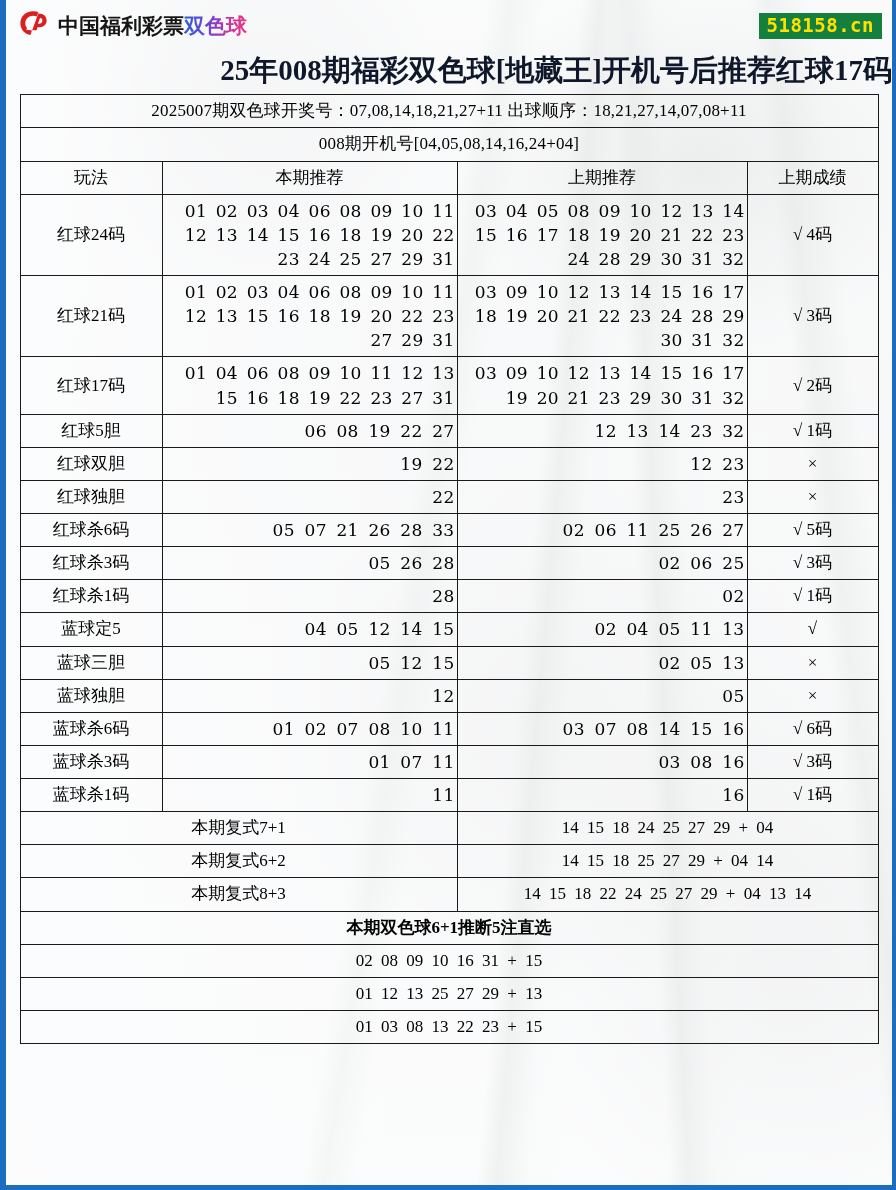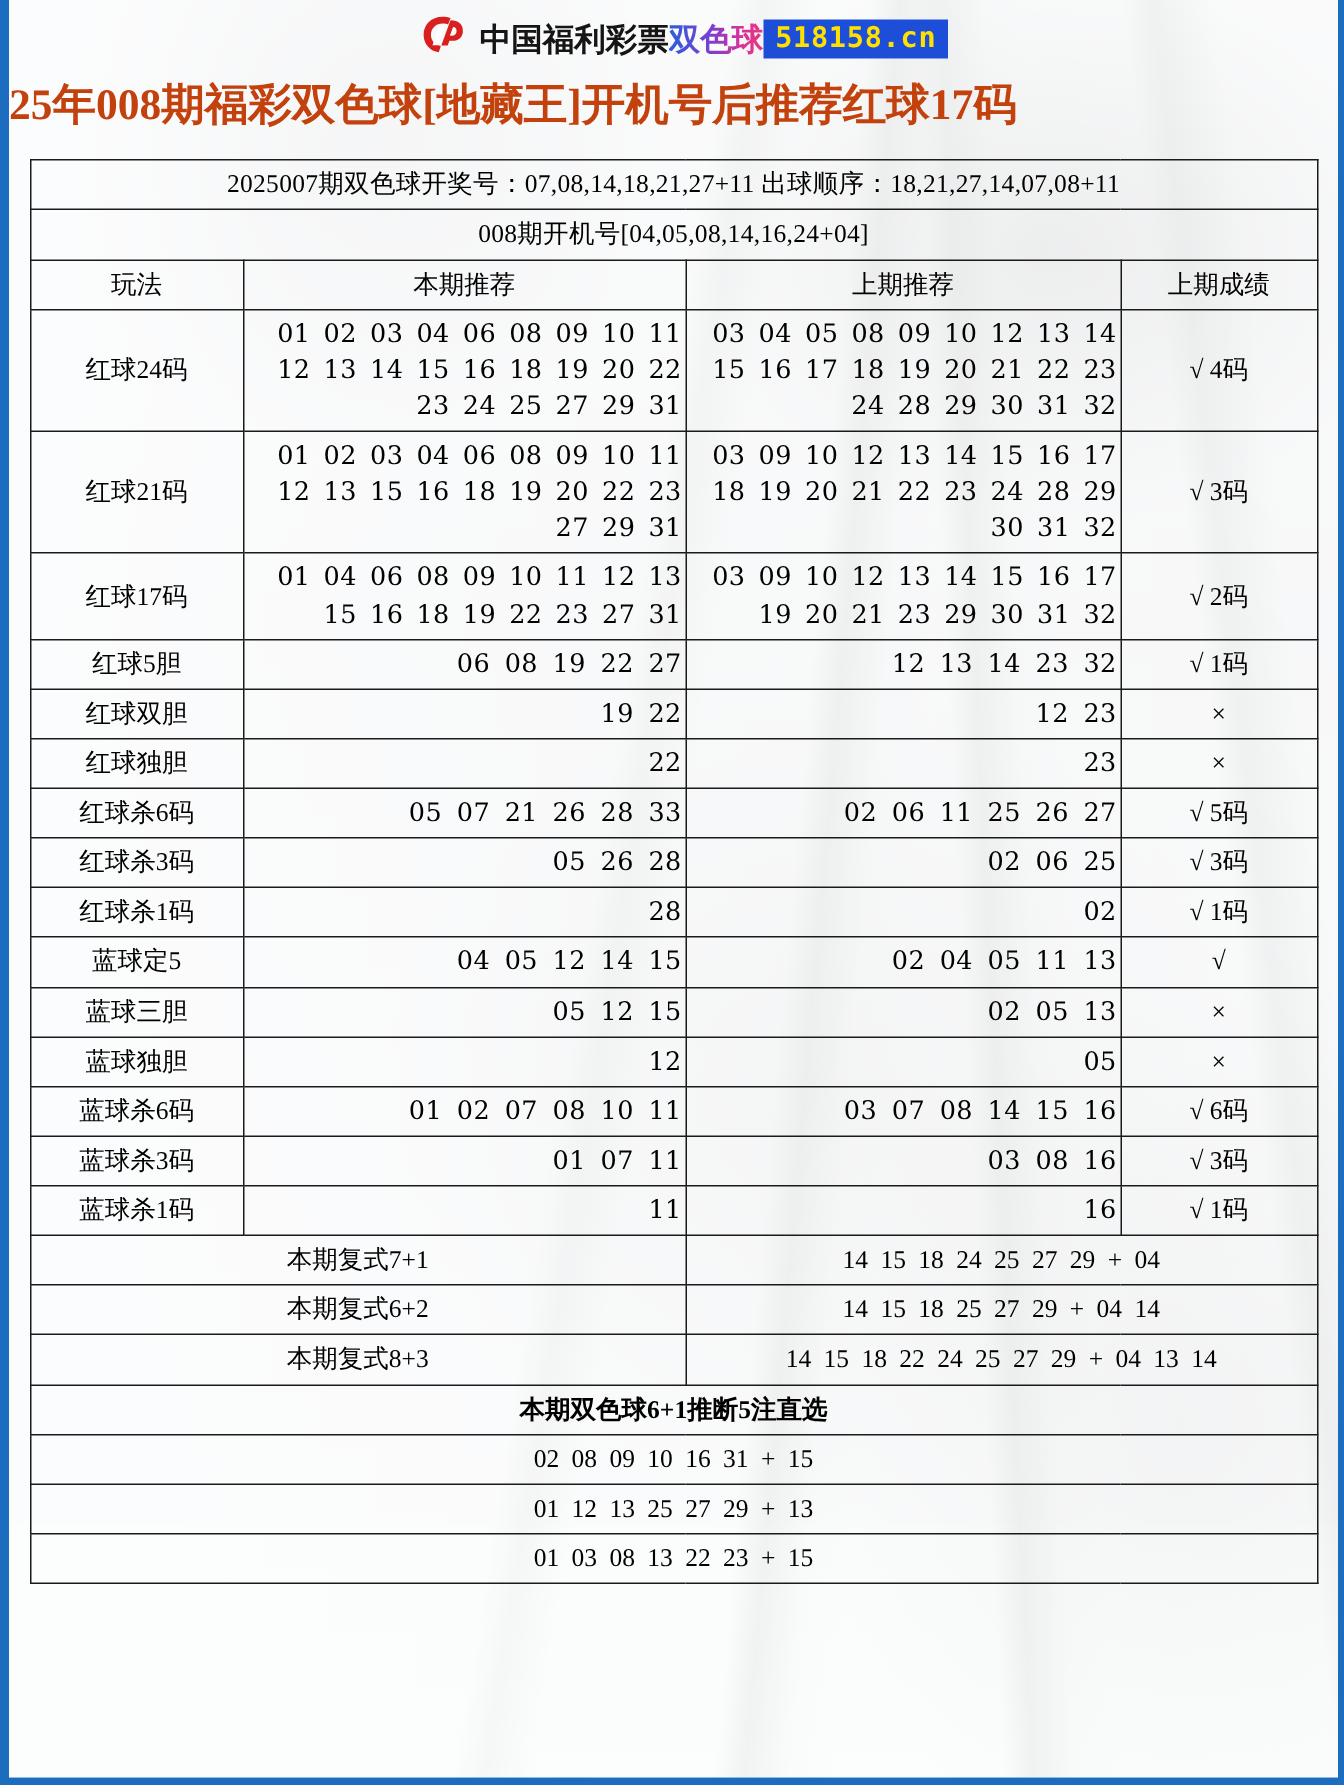--- a/index.html
+++ b/index.html
@@ -42,62 +42,62 @@
     content:"";position:absolute;inset:0;
     background:linear-gradient(90deg, rgba(255,255,255,.95) 0%, rgba(255,255,255,.70) 18%, rgba(255,255,255,.45) 45%, rgba(255,255,255,.35) 100%);
   }
   .content{position:relative;z-index:2;}
 
   
   .topbar{
     position:relative;
     height:52px;
     padding:0 10px;
-    display:flex;align-items:center;justify-content:center;margin-left:12px;
+    display:flex;align-items:center;justify-content:space-between;
   }
   .brand{display:flex;align-items:center;gap:8px;}
   .brand-mark{
     width:34px;height:34px;position:relative;flex:none;
   }
   .brand-text{
     font-family:"DejaVu Sans","Liberation Sans",sans-serif;
     font-size:21px;font-weight:bold;letter-spacing:0px;
     white-space:nowrap;line-height:1;
   }
   .brand-cn{color:#151515;}
   .brand-ssq{
     background:linear-gradient(90deg,#2b5fd9 0%,#7a3fd0 45%,#d4339a 75%,#e8367f 100%);
     -webkit-background-clip:text;background-clip:text;color:transparent;
     -webkit-text-fill-color:transparent;
   }
   .sitebadge{
-    background:#1d4ed8;color:#ffe100;
+    background:#15803d;color:#ffe100;
     font-family:"DejaVu Sans Mono","Liberation Mono",monospace;
     font-size:19px;font-weight:bold;
     padding:2px 8px 3px;
     letter-spacing:.5px;
     line-height:1.15;
   }
 
   
   .maintitle{
-    text-align:left;
+    text-align:right;
     font-size:29px;
     font-weight:bold;
-    color:#c2410c;
+    color:#0f172a;
     letter-spacing:0px;
     line-height:1.15;
     padding:2px 0 7px;
     white-space:nowrap;
   }
 
   
   table.grid{
     width:858px;
-    margin:12px auto;
+    margin:0 auto;
     border-collapse:collapse;
     table-layout:fixed;
     background:transparent;
   }
   table.grid td{
     border:1px solid #1a1a1a;
     text-align:center;
     vertical-align:middle;
     font-size:17px;
     color:#000;

